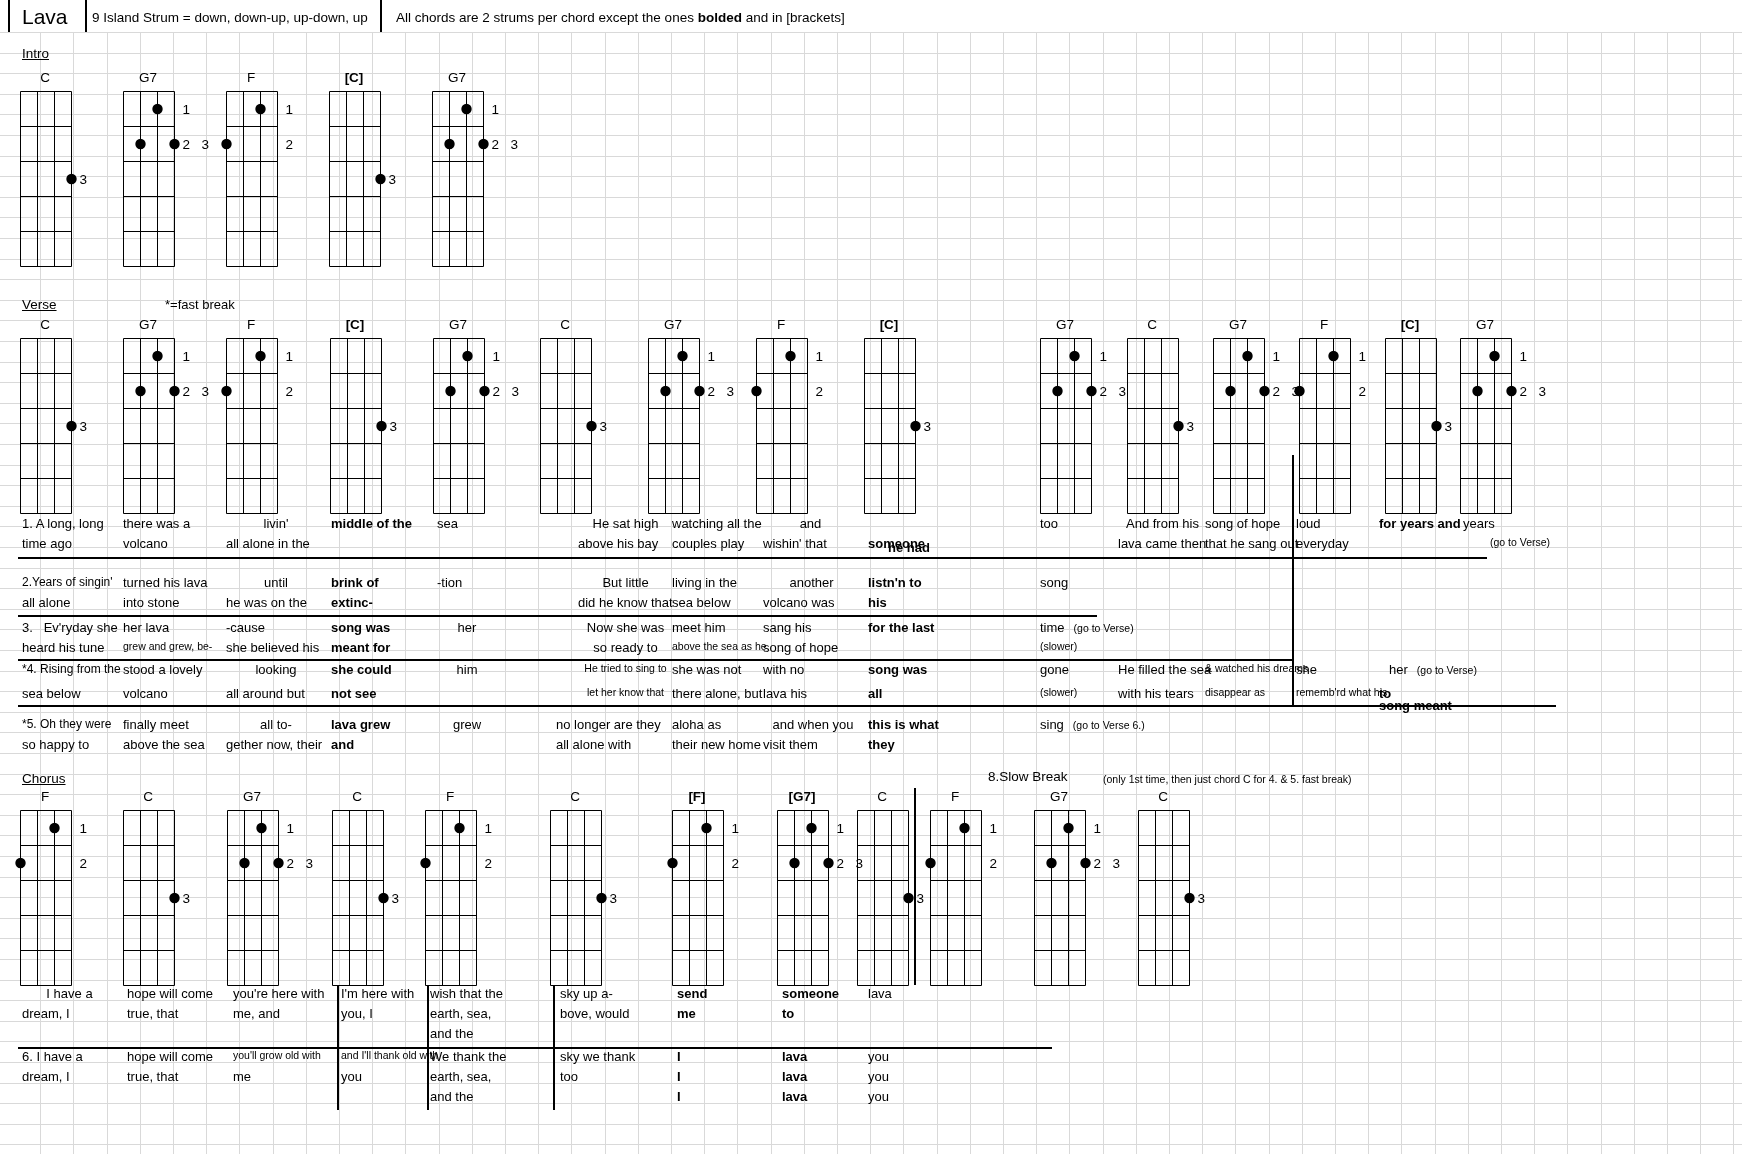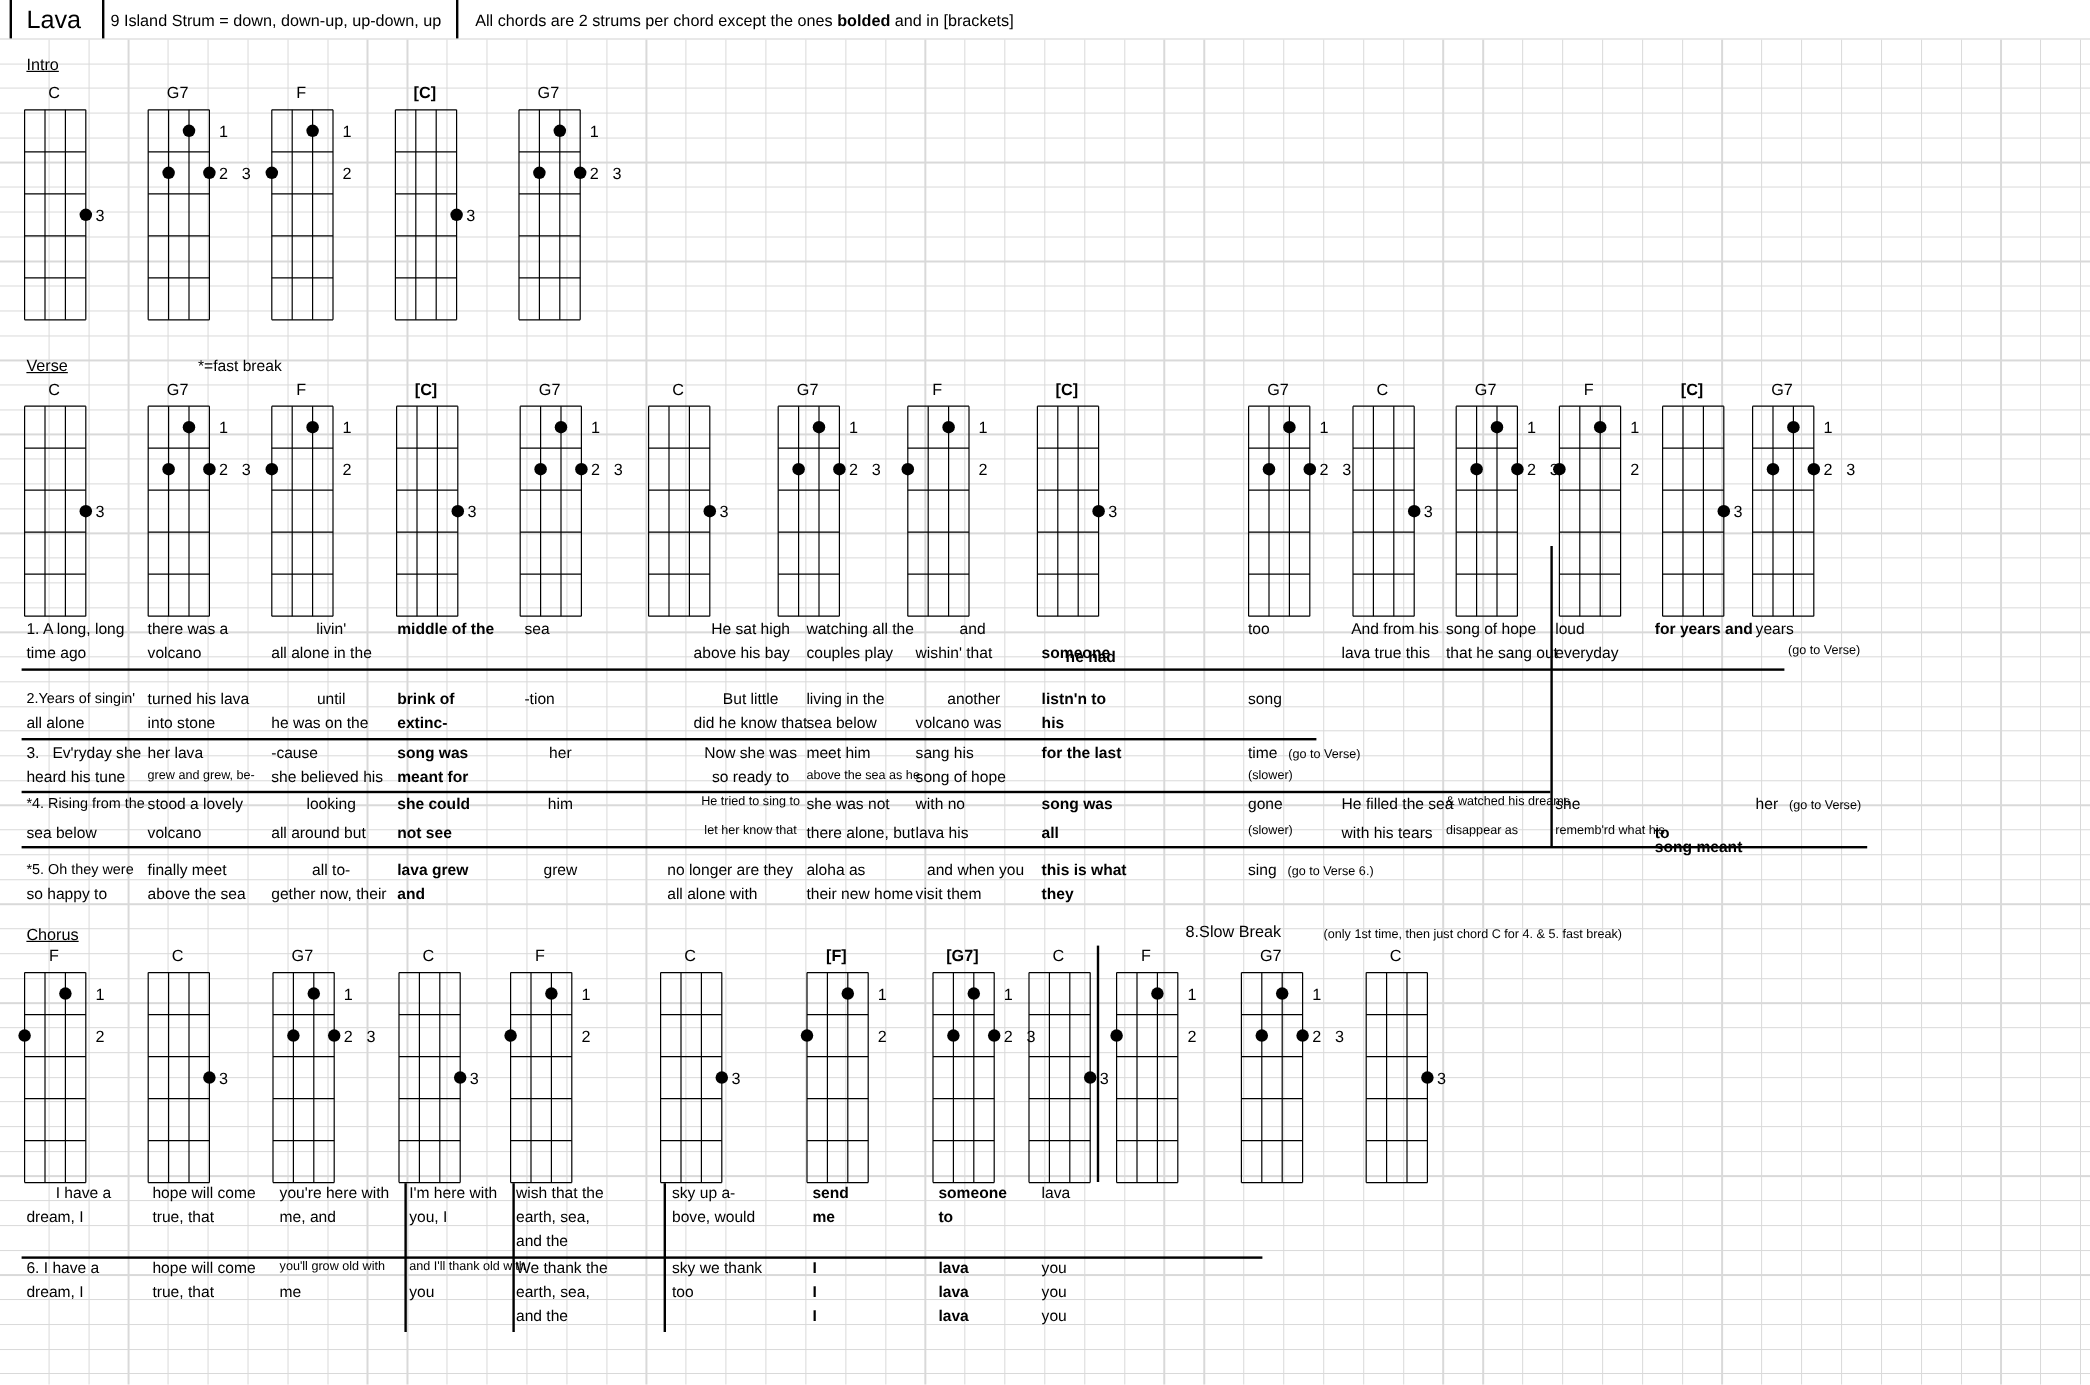--- a/index.html
+++ b/index.html
@@ -402,21 +402,21 @@
       <div class="abs lyr ctr" style="left: 578px; top: 516px; width: 95px; position: absolute;">He sat high</div>
       <div class="abs lyr" style="left: 578px; top: 536px; position: absolute;">above his bay</div>
       <div class="abs lyr" style="left: 672px; top: 516px; position: absolute;">watching all the</div>
       <div class="abs lyr" style="left: 672px; top: 536px; position: absolute;">couples play</div>
       <div class="abs lyr ctr" style="left: 763px; top: 516px; width: 95px; position: absolute;">and</div>
       <div class="abs lyr" style="left: 763px; top: 536px; position: absolute;">wishin' that</div>
       <div class="abs lyr b" style="left: 868px; top: 540px; position: absolute; padding-left: 20px;">he had</div>
       <div class="abs lyr b" style="left: 868px; top: 536px; position: absolute;">someone</div>
       <div class="abs lyr" style="left: 1040px; top: 516px; position: absolute;">too</div>
       <div class="abs lyr" style="left: 1126px; top: 516px; position: absolute;">And from his</div>
-      <div class="abs lyr" style="left: 1118px; top: 536px; position: absolute;">lava true this</div>
+      <div class="abs lyr" style="left: 1118px; top: 536px; position: absolute;">lava came then</div>
       <div class="abs lyr" style="left: 1205px; top: 516px; position: absolute;">song of hope</div>
       <div class="abs lyr" style="left: 1205px; top: 536px; position: absolute;">that he sang out</div>
       <div class="abs lyr" style="left: 1296px; top: 516px; position: absolute;">loud</div>
       <div class="abs lyr" style="left: 1296px; top: 536px; position: absolute;">everyday</div>
       <div class="abs lyr b" style="left: 1379px; top: 516px; position: absolute;">for years and</div>
       <div class="abs lyr" style="left: 1463px; top: 516px; position: absolute;">years</div>
       <div class="abs lyr sm" style="left: 1490px; top: 536px; position: absolute;">(go to Verse)</div>
       <div class="abs lyr md" style="left: 22px; top: 575px; position: absolute;">2.Years of singin'</div>
       <div class="abs lyr" style="left: 22px; top: 595px; position: absolute;">all alone</div>
       <div class="abs lyr" style="left: 123px; top: 575px; position: absolute;">turned his lava</div>
@@ -473,21 +473,21 @@
       <div class="abs lyr" style="left: 1040px; top: 662px; position: absolute;">gone</div>
       <div class="abs lyr sm" style="left: 1040px; top: 686px; position: absolute;">(slower)</div>
       <div class="abs lyr" style="left: 1118px; top: 662px; position: absolute;">He filled the sea</div>
       <div class="abs lyr" style="left: 1118px; top: 686px; position: absolute;">with his tears</div>
       <div class="abs lyr sm" style="left: 1205px; top: 662px; position: absolute;">&amp; watched his dreams</div>
       <div class="abs lyr sm" style="left: 1205px; top: 686px; position: absolute;">disappear as</div>
       <div class="abs lyr" style="left: 1296px; top: 662px; position: absolute;">she</div>
       <div class="abs lyr sm" style="left: 1296px; top: 686px; position: absolute;">rememb'rd what his</div>
       <div class="abs lyr b" style="left: 1379px; top: 698px; position: absolute;">song meant</div>
       <div class="abs lyr b" style="left: 1379px; top: 686px; position: absolute;">to</div>
-      <div class="abs lyr" style="left: 1463px; top: 662px; position: absolute;">her<span class="note-sp">(go to Verse)</span></div>
+      <div class="abs lyr" style="left: 1389px; top: 662px; position: absolute;">her<span class="note-sp">(go to Verse)</span></div>
       <div class="abs lyr md" style="left: 22px; top: 717px; position: absolute;">*5. Oh they were</div>
       <div class="abs lyr" style="left: 22px; top: 737px; position: absolute;">so happy to</div>
       <div class="abs lyr" style="left: 123px; top: 717px; position: absolute;">finally meet</div>
       <div class="abs lyr" style="left: 123px; top: 737px; position: absolute;">above the sea</div>
       <div class="abs lyr ctr" style="left: 226px; top: 717px; width: 100px; position: absolute;">all to-</div>
       <div class="abs lyr" style="left: 226px; top: 737px; position: absolute;">gether now, their</div>
       <div class="abs lyr b" style="left: 331px; top: 717px; position: absolute;">lava grew</div>
       <div class="abs lyr b" style="left: 331px; top: 737px; position: absolute;">and</div>
       <div class="abs lyr ctr" style="left: 437px; top: 717px; width: 60px; position: absolute;">grew</div>
       <div class="abs lyr" style="left: 556px; top: 717px; position: absolute;">no longer are they</div>

